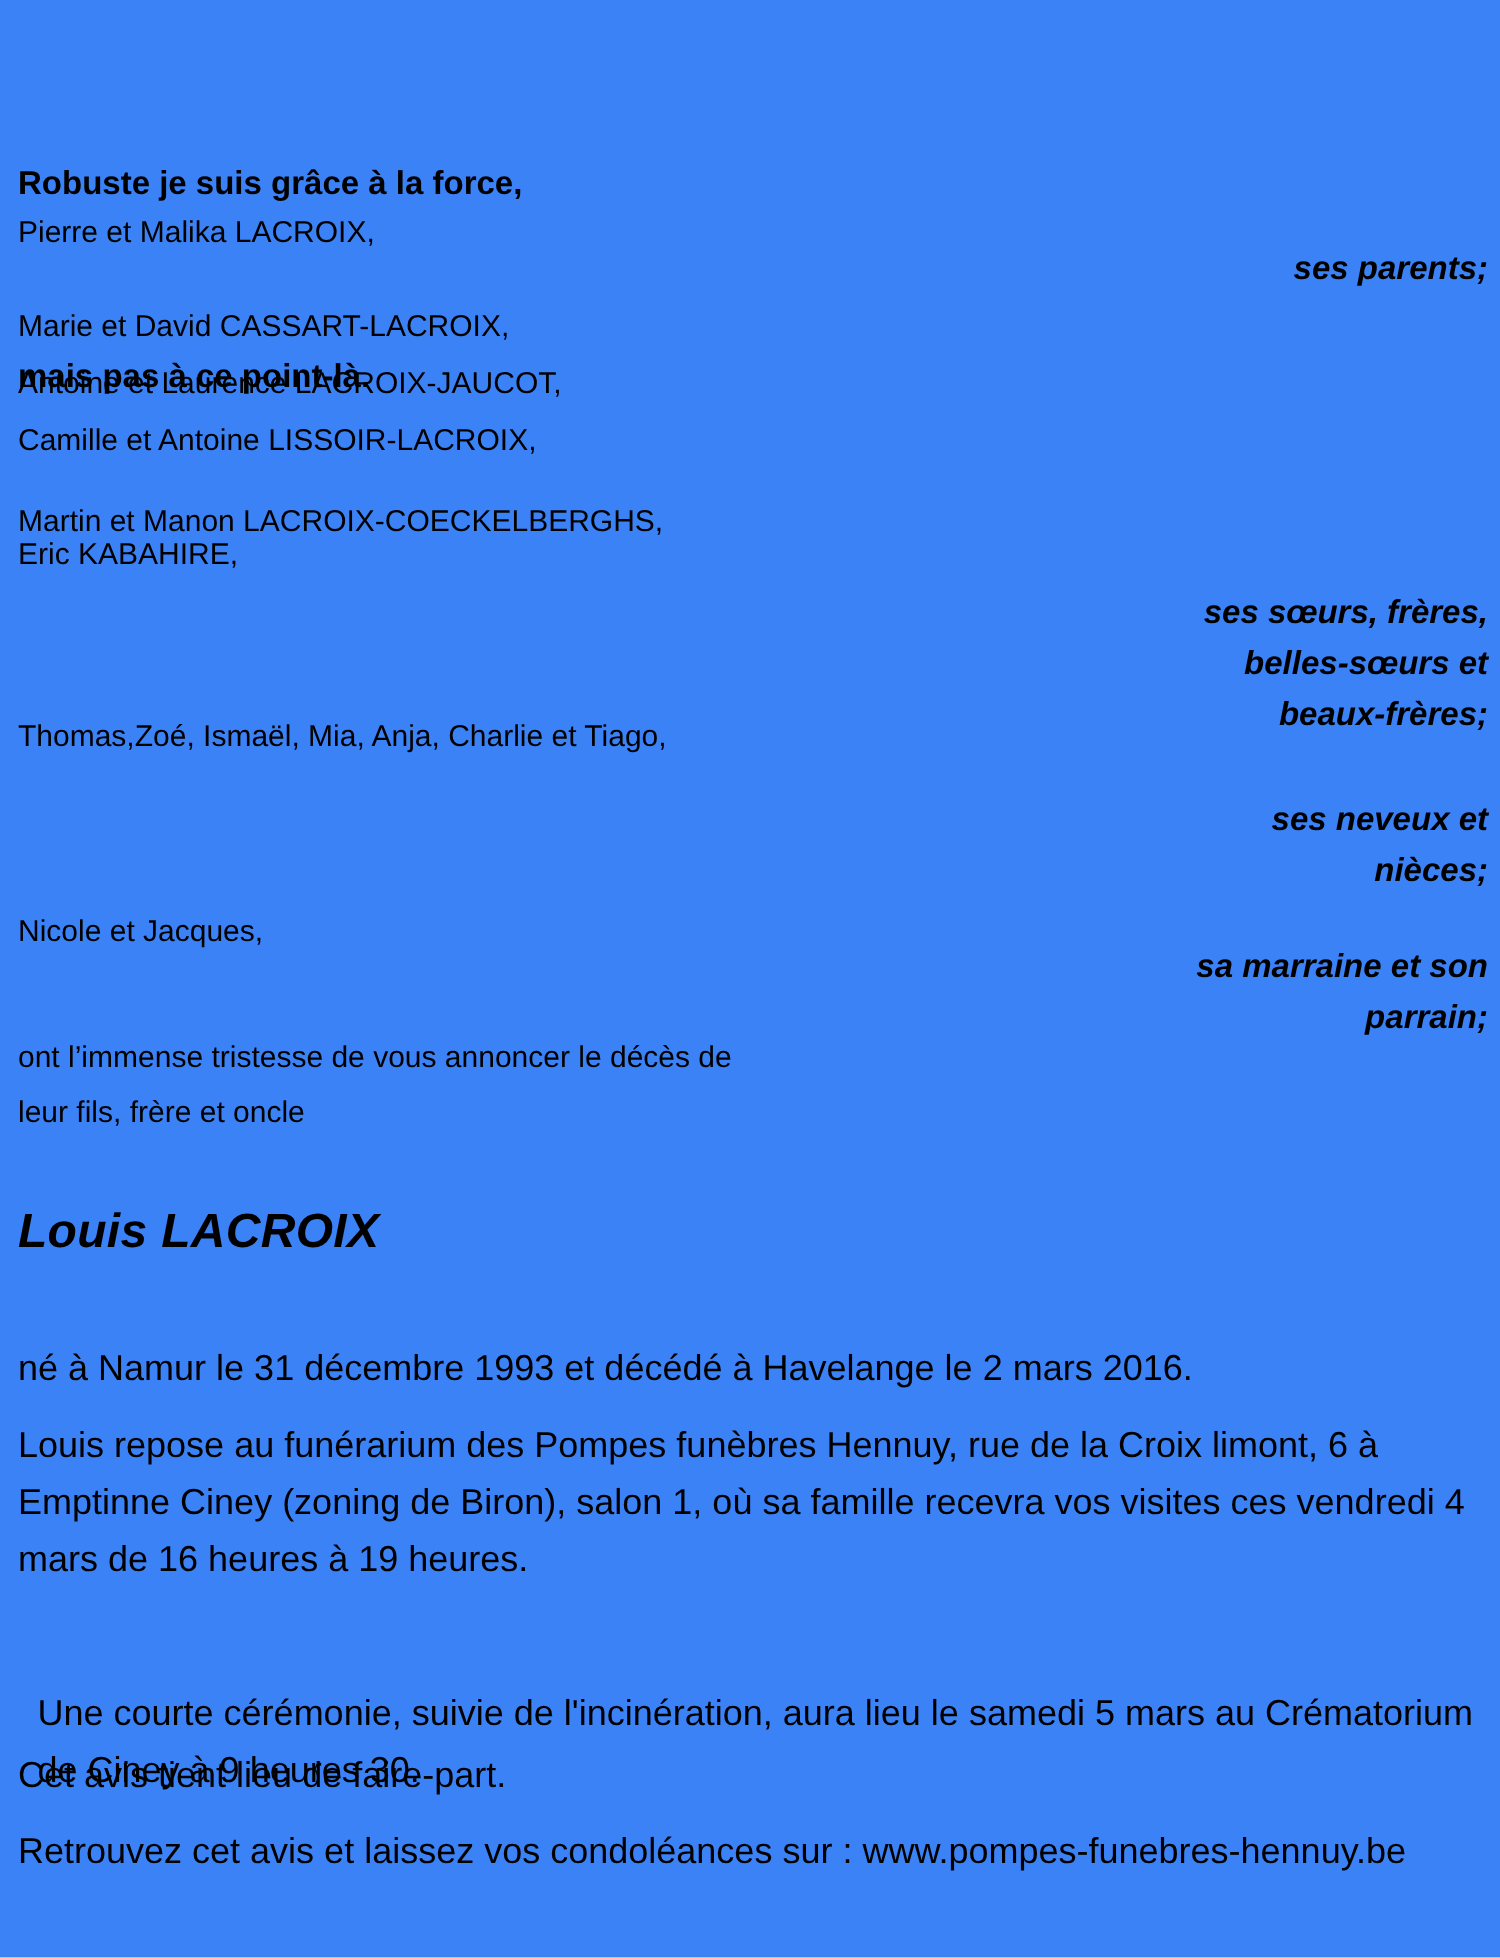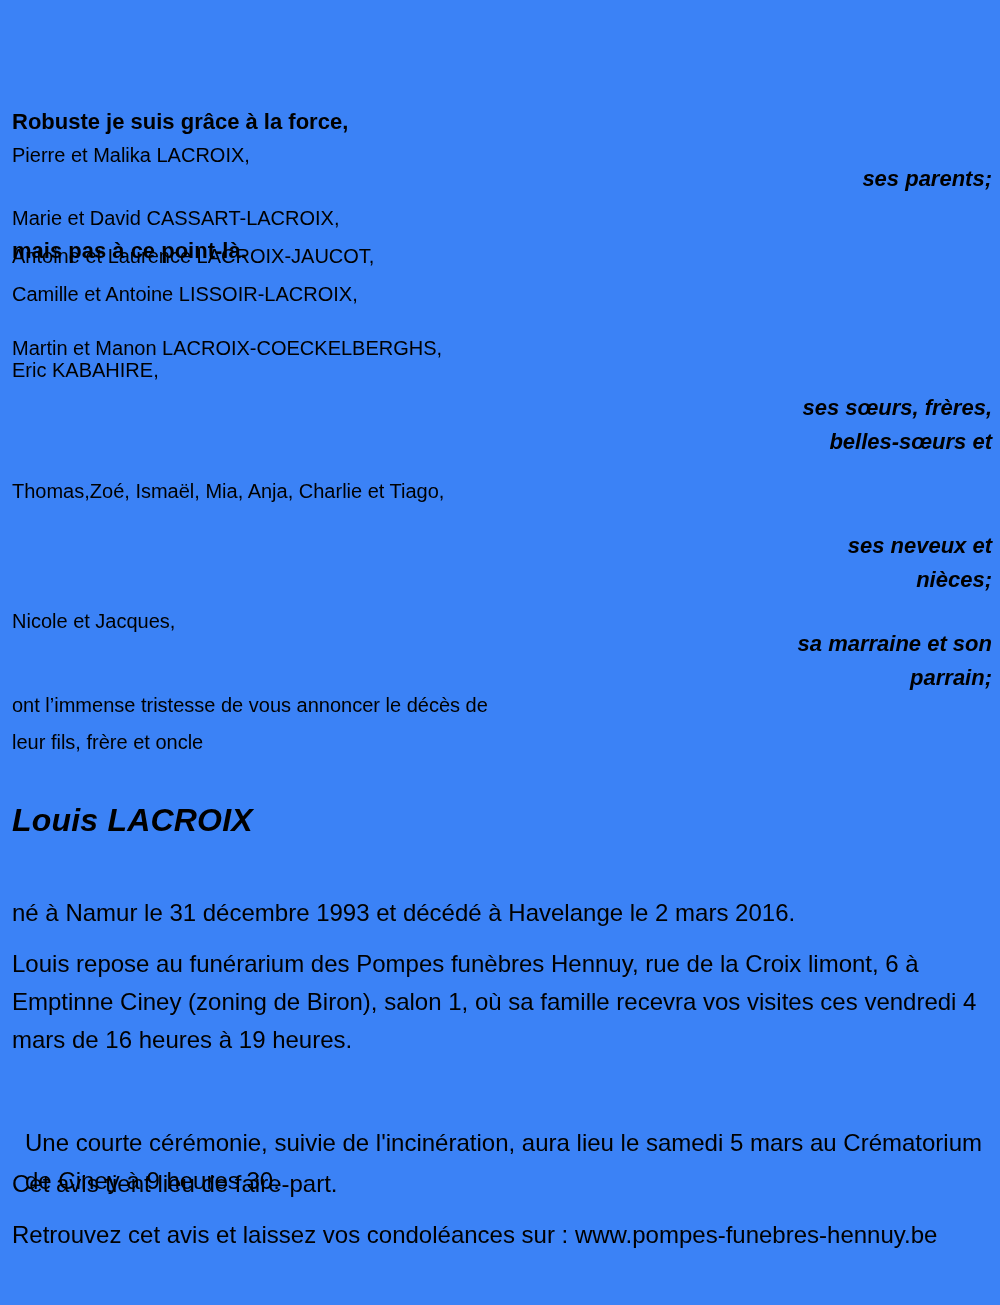--- a/index.html
+++ b/index.html
@@ -91,20 +91,21 @@
   <div class="abs rel" style="top:160px;">ses parents;</div>
 
   <div class="abs left-line" style="top:199px;">Marie et David CASSART-LACROIX,</div>
   <div class="abs left-line" style="top:237px;">Antoine et Laurence LACROIX-JAUCOT,</div>
   <div class="abs left-line" style="top:275px;">Camille et Antoine LISSOIR-LACROIX,</div>
   <div class="abs left-line" style="top:313px;margin-top:16px;">Martin et Manon LACROIX-COECKELBERGHS,</div>
   <div class="abs left-line" style="top:351px;">Eric KABAHIRE,</div>
 
   <div class="abs rel" style="top:389px;">ses sœurs, frères,</div>
   <div class="abs rel" style="top:423px;">belles-sœurs et</div>
+  <div class="abs rel" style="top:457px;">beaux-frères;</div>
 
   <div class="abs left-line" style="top:472px;">Thomas,Zoé, Ismaël, Mia, Anja, Charlie et Tiago,</div>
   <div class="abs rel" style="top:527px;">ses neveux et</div>
   <div class="abs rel" style="top:561px;">nièces;</div>
 
   <div class="abs left-line" style="top:602px;">Nicole et Jacques,</div>
   <div class="abs rel" style="top:625px;">sa marraine et son</div>
   <div class="abs rel" style="top:659px;">parrain;</div>
 
   <div class="abs left-line" style="top:686px;">ont l’immense tristesse de vous annoncer le décès de</div>

